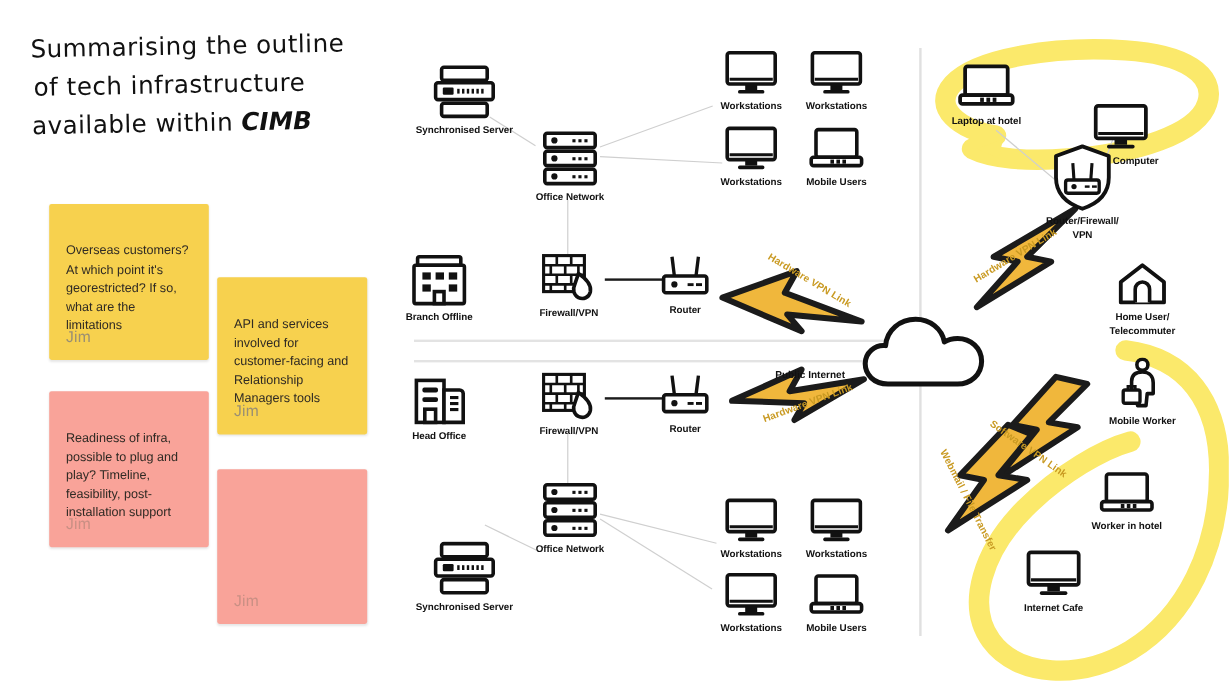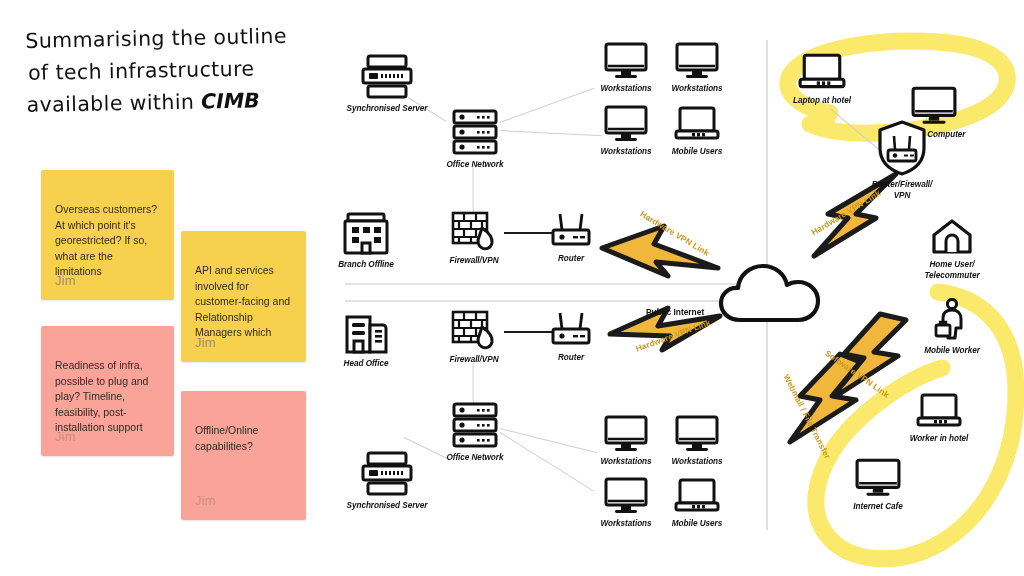--- a/index.html
+++ b/index.html
@@ -46,21 +46,20 @@
     font-size:13px;color:#9a8f73;letter-spacing:.2px;
   }
   .note.pink .author{color:#c98f84;}
 
   
   .node{position:absolute;text-align:center;}
   .node .cap{
     font-size:8.2px;font-weight:700;color:#111;
     line-height:10.5px;margin-top:4px;white-space:pre-line;
     letter-spacing:-.05px;
-    font-style:italic;
   }
   .ic{display:block;margin:0 auto;}
 
   .divider-h{position:absolute;background:#e3e3e3;height:2px;}
   .divider-v{position:absolute;background:#e0e0e0;width:2px;}
   .link{position:absolute;background:#cfcfcf;height:1.3px;transform-origin:0 50%;}
   .link.dark{background:#1b1b1b;height:1.8px;}
 
   
   .bolt-label{
@@ -89,31 +88,30 @@
     <div class="l2">of tech infrastructure</div>
     <div class="l3"><span>available within </span><span class="cimb">CIMB</span></div>
   </div>
 
   <div class="note yellow" style="left:41px;top:170px;width:133px;height:130px;background:#F7D14E;">
     <div class="body">Overseas customers? At which point it's georestricted? If so, what are the limitations</div>
     <div class="author">Jim</div>
   </div>
 
   <div class="note yellow" style="left:181px;top:231px;width:125px;height:131px;background:#F7D14E;">
-    <div class="body">API and services involved for customer-facing and Relationship Managers which</div>
+    <div class="body">API and services involved for customer-facing and Relationship Managers tools</div>
     <div class="author">Jim</div>
   </div>
 
   <div class="note pink" style="left:41px;top:326px;width:133px;height:130px;background:#F9A399;">
     <div class="body">Readiness of infra, possible to plug and play? Timeline, feasibility, post-installation support</div>
     <div class="author">Jim</div>
   </div>
 
   <div class="note pink" style="left:181px;top:391px;width:125px;height:129px;background:#F9A399;">
-    <div class="body">Offline/Online capabilities?</div>
     <div class="author">Jim</div>
   </div>
 
   <div class="divider-h" style="left:345px;top:283px;width:400px;"></div>
   <div class="divider-h" style="left:345px;top:300px;width:400px;"></div>
   <div class="divider-v" style="left:766px;top:40px;width:1.6px;height:490px;background:#e0e0e0;"></div>
 
   <div class="hl" style="left:770px;top:28px;">
     <svg width="250" height="150" viewBox="0 0 250 150">
       <path d="M60 85 C30 80 6 62 24 42 C44 20 110 10 168 14 C216 17 244 34 236 58

